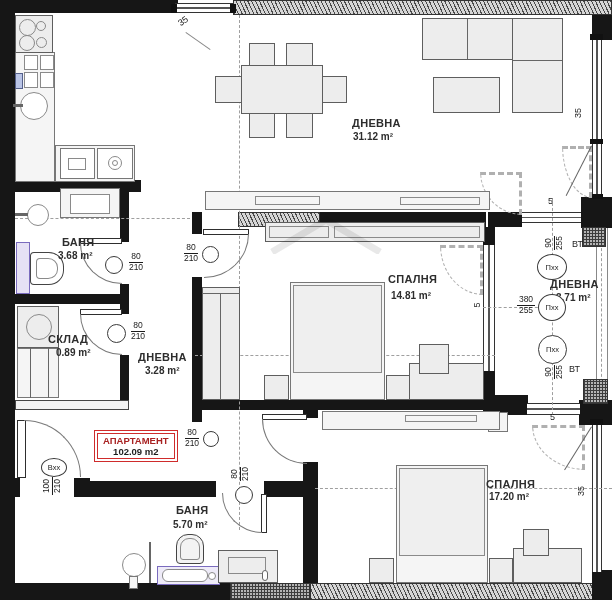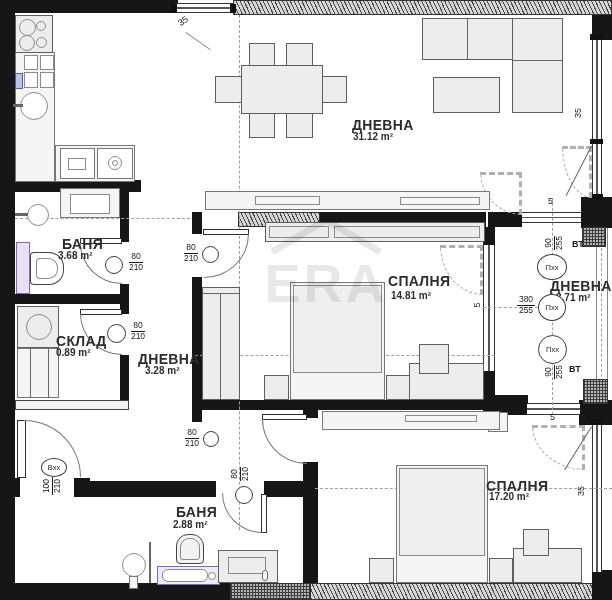--- a/index.html
+++ b/index.html
@@ -21,43 +21,42 @@
   .arc{position:absolute;box-sizing:border-box}
   .arc.bl{border-left:1px solid #787878;border-bottom:1px solid #787878;border-bottom-left-radius:100% 100%}
   .arc.br{border-right:1px solid #787878;border-bottom:1px solid #787878;border-bottom-right-radius:100% 100%}
   .arc.tr{border-top:1px solid #787878;border-right:1px solid #787878;border-top-right-radius:100% 100%}
   .arc.dsh{border-color:#b0b0b0;border-style:dashed}
   .leaf{position:absolute;background:#fff;border:1px solid #2e2e2e;box-sizing:border-box}
   .tagc{position:absolute;border:1px solid #3a3a3a;border-radius:50%;background:#fff;display:flex;align-items:center;justify-content:center;font-size:7.5px;color:#222;box-sizing:border-box}
   .frac{position:absolute;display:flex;flex-direction:column;align-items:center;font-size:8.5px;line-height:1.12;color:#1c1c1c}
   .frac .fn{border-bottom:1px solid #1c1c1c;padding:0 2px}
   .rot{transform:rotate(-90deg)}
-  .rname{position:absolute;font-size:14px;font-weight:700;color:#2d2d2d;white-space:nowrap;letter-spacing:.3px}
+  .rname{position:absolute;font-size:11px;font-weight:700;color:#2d2d2d;white-space:nowrap;letter-spacing:.3px}
   .rarea{position:absolute;font-size:10px;font-weight:700;color:#2d2d2d;white-space:nowrap}
   .dim{position:absolute;font-size:9px;color:#1c1c1c;white-space:nowrap}
-  .vt{position:absolute;font-size:9px;font-weight:700;color:#1c1c1c}
+  .vt{position:absolute;font-size:9px;font-weight:400;color:#1c1c1c}
   .stamp{position:absolute;left:94px;top:430px;border:1.5px solid #cf2b2b;padding:2px;background:#fff;z-index:30}
   .stamp .in{border:1px solid #cf2b2b;padding:1px 5px;text-align:center}
   .stamp .t{font-size:9.5px;font-weight:700;color:#a82222;white-space:nowrap}
   .stamp .a{font-size:9.5px;font-weight:700;color:#1d1d1d;white-space:nowrap}
   .wm{position:absolute;left:237px;top:214px;width:178px;opacity:.09;text-align:center;color:#111;z-index:1}
   .wm .brand{font-size:54px;font-weight:700;letter-spacing:3px;line-height:.95}
   .wm .sub{font-size:12px;letter-spacing:5px;font-weight:600;margin-top:2px}
   .z{z-index:5}
 </style>
 </head>
 <body>
 
 <div id="plan">
 
   <div class="wm">
     <svg width="120" height="40" viewBox="0 0 120 40">
       <path d="M6 38 L60 6 L114 38" fill="none" stroke="#111" stroke-width="7"></path>
     </svg>
-    <div class="brand">ERA</div>
   </div>
 
   <div class="wall" style="left:0;top:0;width:15px;height:600px"></div>
   <div class="wall" style="left:0;top:0;width:178px;height:13px"></div>
   <div class="hatch" style="left:233px;top:0;width:379px;height:15px"></div>
   <div class="wall" style="left:592px;top:15px;width:20px;height:25px"></div>
   <div class="wall" style="left:0;top:180px;width:141px;height:12px"></div>
   <div class="wall" style="left:120px;top:182px;width:9px;height:60px"></div>
   <div class="wall" style="left:120px;top:284px;width:9px;height:30px"></div>
   <div class="wall" style="left:15px;top:294px;width:114px;height:10px"></div>
@@ -216,33 +215,39 @@
   <div style="position:absolute;left:162px;top:569px;width:46px;height:13px;border:1px solid #8a8a8a;border-radius:6px;box-sizing:border-box;background:#fff"></div>
   <div class="inner circle" style="left:208px;top:572px;width:8px;height:8px;background:#fff"></div>
   <div class="furn" style="left:218px;top:550px;width:60px;height:33px"></div>
   <div class="inner" style="left:228px;top:557px;width:38px;height:17px"></div>
   <div style="position:absolute;left:262px;top:570px;width:6px;height:11px;border:1px solid #666;border-radius:3px;box-sizing:border-box;background:#fff"></div>
 
   <div class="rname z" style="left:352px;top:117px">ДНЕВНА</div>
   <div class="rarea z" style="left:353px;top:131px">31.12 m²</div>
   <div class="rname z" style="left:62px;top:236px">БАНЯ</div>
   <div class="rarea z" style="left:58px;top:250px">3.68 m²</div>
-  <div class="rname z" style="left:56px;top:333px">СКЛАД</div>
+  <div class="rname z" style="left:48px;top:333px">СКЛАД</div>
   <div class="rarea z" style="left:56px;top:347px">0.89 m²</div>
   <div class="rname z" style="left:138px;top:351px">ДНЕВНА</div>
   <div class="rarea z" style="left:145px;top:365px">3.28 m²</div>
   <div class="rname z" style="left:388px;top:273px">СПАЛНЯ</div>
   <div class="rarea z" style="left:391px;top:290px">14.81 m²</div>
   <div class="rname z" style="left:550px;top:278px">ДНЕВНА</div>
   <div class="rarea z" style="left:556px;top:292px">3.71 m²</div>
   <div class="rname z" style="left:176px;top:504px">БАНЯ</div>
-  <div class="rarea z" style="left:173px;top:519px">2.88 m²</div>
+  <div class="rarea z" style="left:173px;top:519px">5.70 m²</div>
   <div class="rname z" style="left:486px;top:478px">СПАЛНЯ</div>
   <div class="rarea z" style="left:489px;top:491px">17.20 m²</div>
 
+  <div class="stamp">
+    <div class="in">
+      <div class="t">АПАРТАМЕНТ</div>
+      <div class="a">102.09 m2</div>
+    </div>
+  </div>
 
   <div class="frac z" style="left:180px;top:243px;width:22px">
     <span class="fn">80</span>
     <span>210</span>
   </div>
   <div class="tagc z" style="left:202px;top:246px;width:17px;height:17px"></div>
 
   <div class="tagc z" style="left:105px;top:256px;width:18px;height:18px"></div>
   <div class="frac z" style="left:124px;top:252px;width:24px">
     <span class="fn">80</span>

